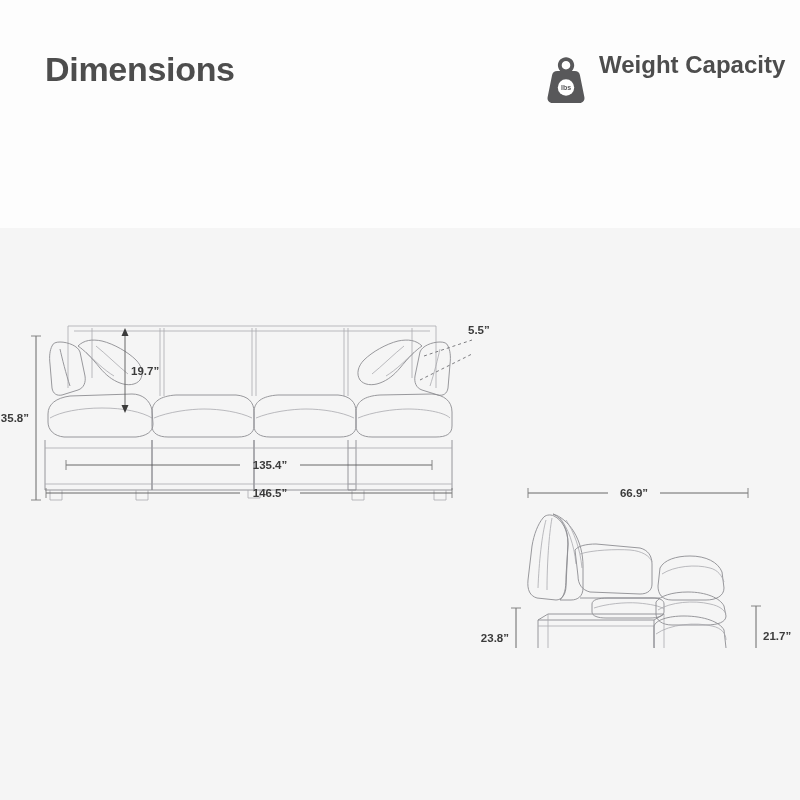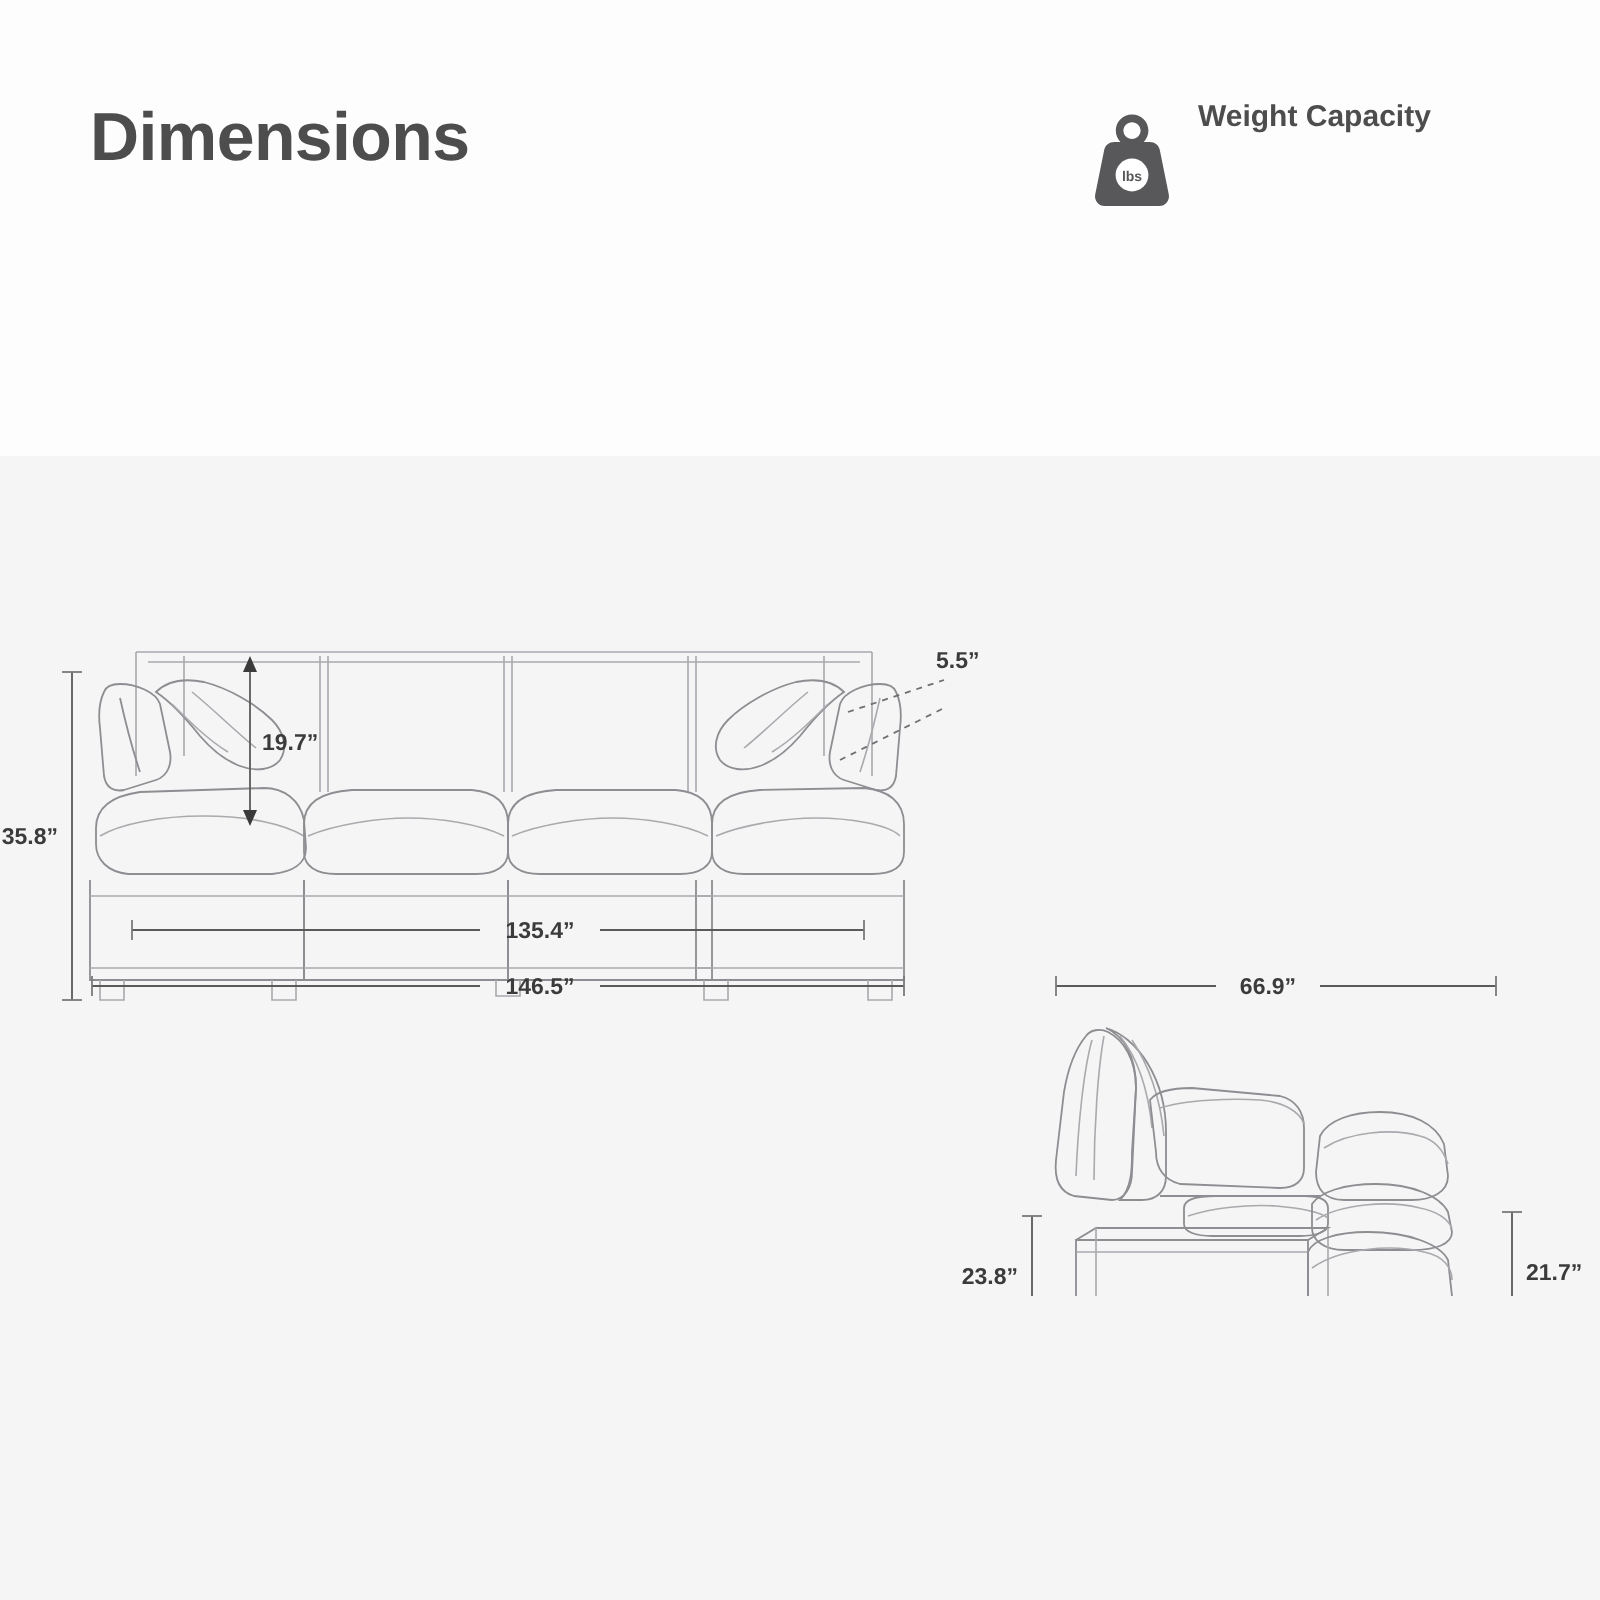--- a/index.html
+++ b/index.html
@@ -22,21 +22,21 @@
     position:absolute;left:45px;top:50px;
     font-size:34px;font-weight:bold;color:#4d4d4d;
     letter-spacing:-0.3px;
   }
   .capacity{
     position:absolute;left:545px;top:50px;
     display:flex;align-items:flex-start;gap:12px;
   }
   .weight-icon{width:42px;height:50px;flex:none;margin-top:4px;}
   .cap-text{display:flex;flex-direction:column;gap:1px;}
-  .cap-title{font-size:15px;font-weight:bold;color:#4d4d4d;line-height:1.25;}
+  .cap-title{font-size:24px;font-weight:bold;color:#4d4d4d;line-height:1.25;}
   .cap-sub{font-size:15px;color:#5a5a5a;line-height:1.3;}
 
   
   .band{
     position:absolute;left:0;top:228px;width:800px;height:572px;
     background:#f5f5f5;
   }
   .diagrams{position:absolute;left:0;top:0;width:800px;height:420px;}
   svg.draw{display:block;}
   .stroke{fill:none;stroke:#8d8d92;stroke-width:0.9;}

